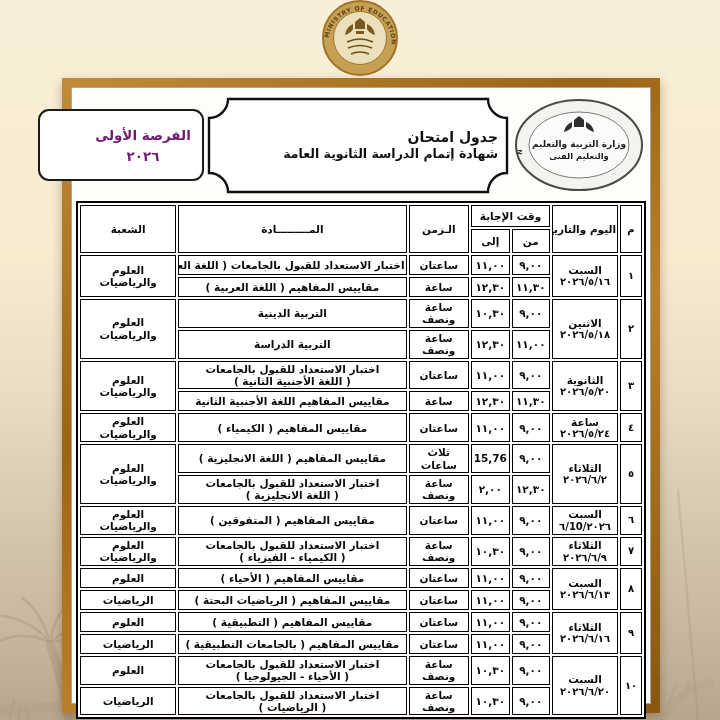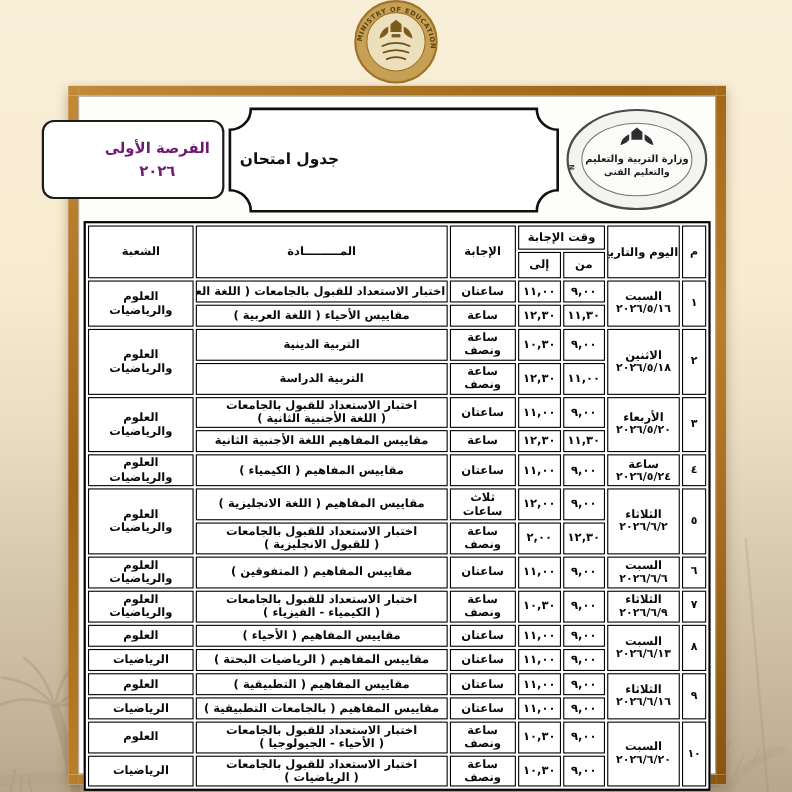--- a/index.html
+++ b/index.html
@@ -17,21 +17,21 @@
     background:#fdfdfa;border:9px solid #a9701f;
     border-image:linear-gradient(145deg,#c08a36 0%,#9c6516 35%,#b97e29 60%,#8a5610 100%) 1;
     box-shadow:0 4px 10px rgba(80,50,10,.35), inset 0 0 0 1px rgba(60,35,5,.4);
     box-sizing:content-box;}
   .doc-inner{direction:rtl;box-sizing:border-box;height:100%;padding:6px 5px 5px;}
   
   .doc-header{display:flex;align-items:center;justify-content:space-between;height:104px;}
   .plaque{position:relative;width:308px;height:103px;flex:0 0 auto;}
   .plaque svg{position:absolute;inset:0;}
   .plaque-text{position:absolute;inset:6px 14px;display:flex;flex-direction:column;
-    justify-content:center;text-align:left;font-weight:bold;color:#101010;line-height:1.3;}
+    justify-content:center;text-align:right;font-weight:bold;color:#101010;line-height:1.3;}
   .t-line1{font-size:14px;}
   .t-line2,.t-line3{font-size:12.5px;}
   .t-line4{font-size:14px;font-family:"DejaVu Serif",serif;letter-spacing:1px;}
   .session-box{width:118px;height:68px;border:2px solid #1b1b1b;border-radius:11px;
     display:flex;flex-direction:column;align-items:center;justify-content:center;
     font-weight:bold;font-size:13.5px;color:#701a75;gap:5px;background:#fff;flex:0 0 auto;padding-left:44px;}
   .doc-seal{flex:0 0 auto;}
   
   .table-wrap{margin-top:4px;border:2.5px solid #000;background:#fff;padding:0px;}
   table{width:100%;border-collapse:separate;border-spacing:2.5px;table-layout:fixed;direction:rtl;}
@@ -122,20 +122,21 @@
         <text x="67" y="51" text-anchor="middle" font-size="9" font-weight="bold" fill="#1c1c1c">وزارة التربية والتعليم</text>
         <text x="67" y="63" text-anchor="middle" font-size="8.4" font-weight="bold" fill="#1c1c1c">والتعليم الفنى</text>
       </svg>
 
       <div class="plaque">
         <svg viewBox="0 0 308 103">
           <path d="M 24 5 H 284 A 19 19 0 0 0 303 24 V 79 A 19 19 0 0 0 284 98 H 24 A 19 19 0 0 0 5 79 V 24 A 19 19 0 0 0 24 5 Z" fill="#ffffff" stroke="#0f0f0f" stroke-width="2.4"></path>
         </svg>
         <div class="plaque-text">
           <div class="t-line1">جدول امتحان</div>
+          <div class="t-line2">شهادة إتمام الدراسة الثانوية العامة</div>
         </div>
       </div>
 
       <div class="session-box">
         <div>الفرصة الأولى</div>
         <div>٢٠٢٦</div>
       </div>
     </div>
 
     <div class="table-wrap">
@@ -147,21 +148,21 @@
             <col style="width:7%">
           <col style="width:11%">
             <col style="width:41.5%">
             <col style="width:17.5%">
         </colgroup>
         <thead>
           <tr>
             <th rowspan="2" class="cell-num">م</th>
             <th rowspan="2">اليوم والتاريخ</th>
             <th colspan="2">وقت الإجابة</th>
-            <th rowspan="2">الإجابة</th>
+            <th rowspan="2">الـزمن</th>
             <th rowspan="2">المـــــــــادة</th>
             <th rowspan="2">الشعبة</th>
           </tr>
           <tr>
             <th>من</th>
             <th>إلى</th>
           </tr>
         </thead>
         <tbody>
             <tr>
@@ -176,21 +177,21 @@
               <td class="cell-subject">
                 <div>اختبار الاستعداد للقبول بالجامعات ( اللغة العربية )</div>
               </td>
               <td class="cell-branch" rowspan="2">العلوم والرياضيات</td>
             </tr>
             <tr>
               <td class="cell-from">١١,٣٠</td>
               <td class="cell-to">١٢,٣٠</td>
               <td class="cell-duration">ساعة</td>
               <td class="cell-subject">
-                <div>مقاييس الأحياء ( اللغة العربية )</div>
+                <div>مقاييس المفاهيم ( اللغة العربية )</div>
               </td>
             </tr>
             <tr>
               <td class="cell-num" rowspan="2">٢</td>
               <td class="cell-day-date" rowspan="2">
                 <div>الاثنين</div>
                 <div class="date">٢٠٢٦/٥/١٨</div>
               </td>
               <td class="cell-from">٩,٠٠</td>
               <td class="cell-to">١٠,٣٠</td>
@@ -204,21 +205,21 @@
               <td class="cell-from">١١,٠٠</td>
               <td class="cell-to">١٢,٣٠</td>
               <td class="cell-duration">ساعة ونصف</td>
               <td class="cell-subject">
                 <div>التربية الدراسة</div>
               </td>
             </tr>
             <tr>
               <td class="cell-num" rowspan="2">٣</td>
               <td class="cell-day-date" rowspan="2">
-                <div>الأربعاء</div>
+                <div>الثانوية</div>
                 <div class="date">٢٠٢٦/٥/٢٠</div>
               </td>
               <td class="cell-from">٩,٠٠</td>
               <td class="cell-to">١١,٠٠</td>
               <td class="cell-duration">ساعتان</td>
               <td class="cell-subject">
                 <div>اختبار الاستعداد للقبول بالجامعات</div>
                 <div>( اللغة الأجنبية الثانية )</div>
               </td>
               <td class="cell-branch" rowspan="2">العلوم والرياضيات</td>
@@ -245,41 +246,41 @@
               </td>
               <td class="cell-branch">العلوم والرياضيات</td>
             </tr>
             <tr>
               <td class="cell-num" rowspan="2">٥</td>
               <td class="cell-day-date" rowspan="2">
                 <div>الثلاثاء</div>
                 <div class="date">٢٠٢٦/٦/٢</div>
               </td>
               <td class="cell-from">٩,٠٠</td>
-              <td class="cell-to">١٢,٠٠</td>
+              <td class="cell-to">15,76</td>
               <td class="cell-duration">ثلاث ساعات</td>
               <td class="cell-subject">
                 <div>مقاييس المفاهيم ( اللغة الانجليزية )</div>
               </td>
               <td class="cell-branch" rowspan="2">العلوم والرياضيات</td>
             </tr>
             <tr>
               <td class="cell-from">١٢,٣٠</td>
               <td class="cell-to">٢,٠٠</td>
               <td class="cell-duration">ساعة ونصف</td>
               <td class="cell-subject">
                 <div>اختبار الاستعداد للقبول بالجامعات</div>
-                <div>( للقبول الانجليزية )</div>
+                <div>( اللغة الانجليزية )</div>
               </td>
             </tr>
             <tr class="single">
               <td class="cell-num">٦</td>
               <td class="cell-day-date">
                 <div>السبت</div>
-                <div class="date">٢٠٢٦/٦/٦</div>
+                <div class="date">٢٠٢٦/10/٦</div>
               </td>
               <td class="cell-from">٩,٠٠</td>
               <td class="cell-to">١١,٠٠</td>
               <td class="cell-duration">ساعتان</td>
               <td class="cell-subject">
                 <div>مقاييس المفاهيم ( المتفوقين )</div>
               </td>
               <td class="cell-branch">العلوم والرياضيات</td>
             </tr>
             <tr class="single">

